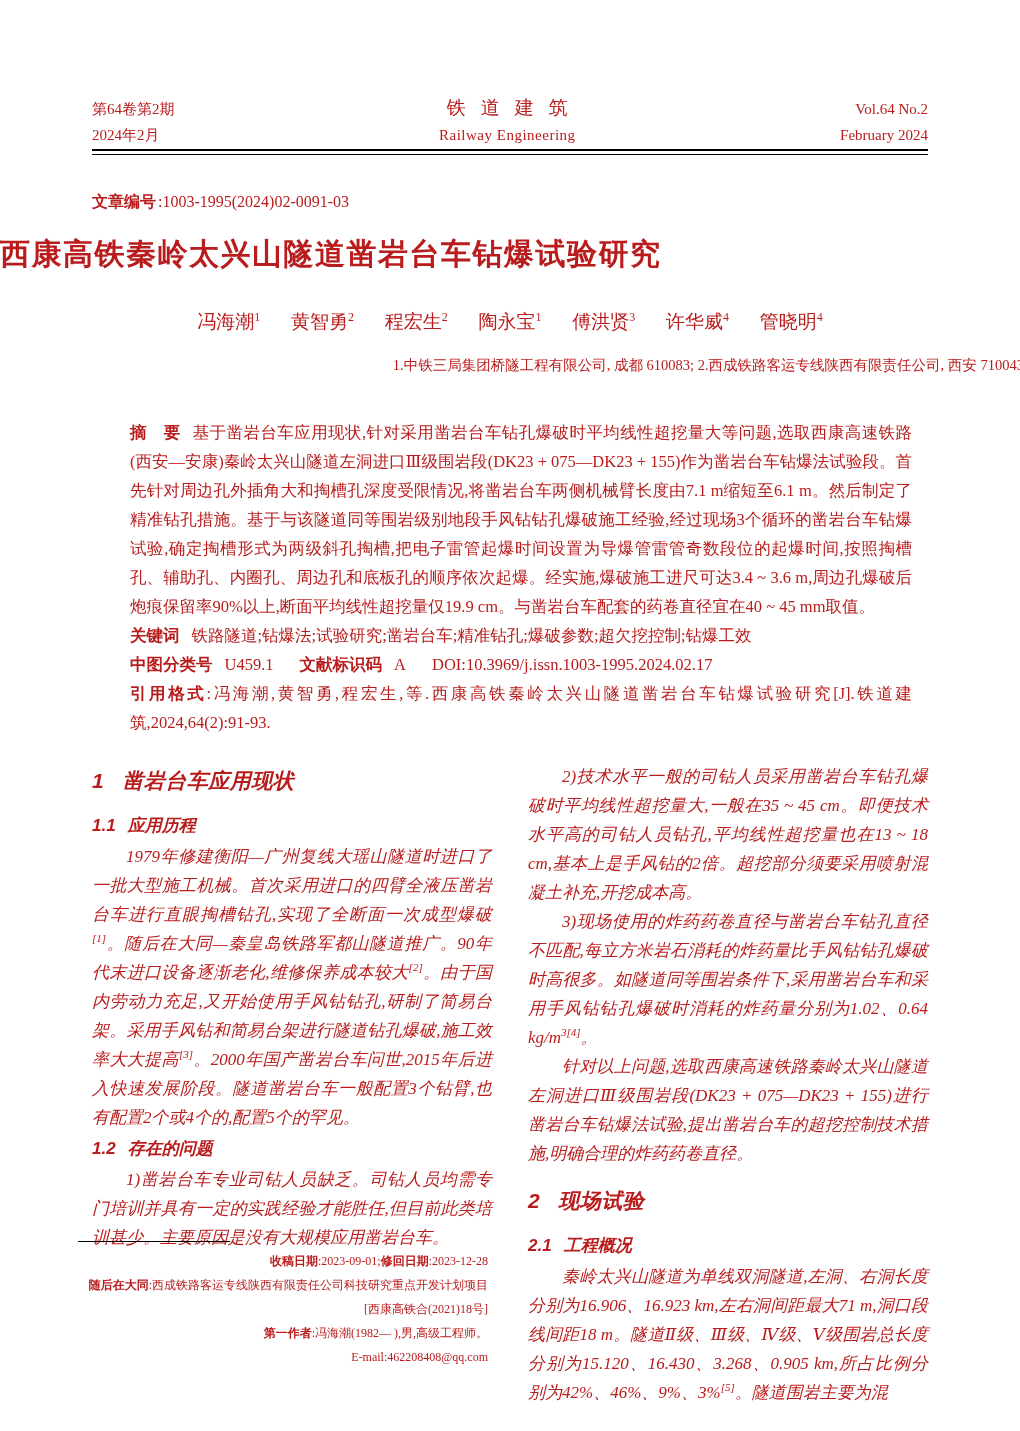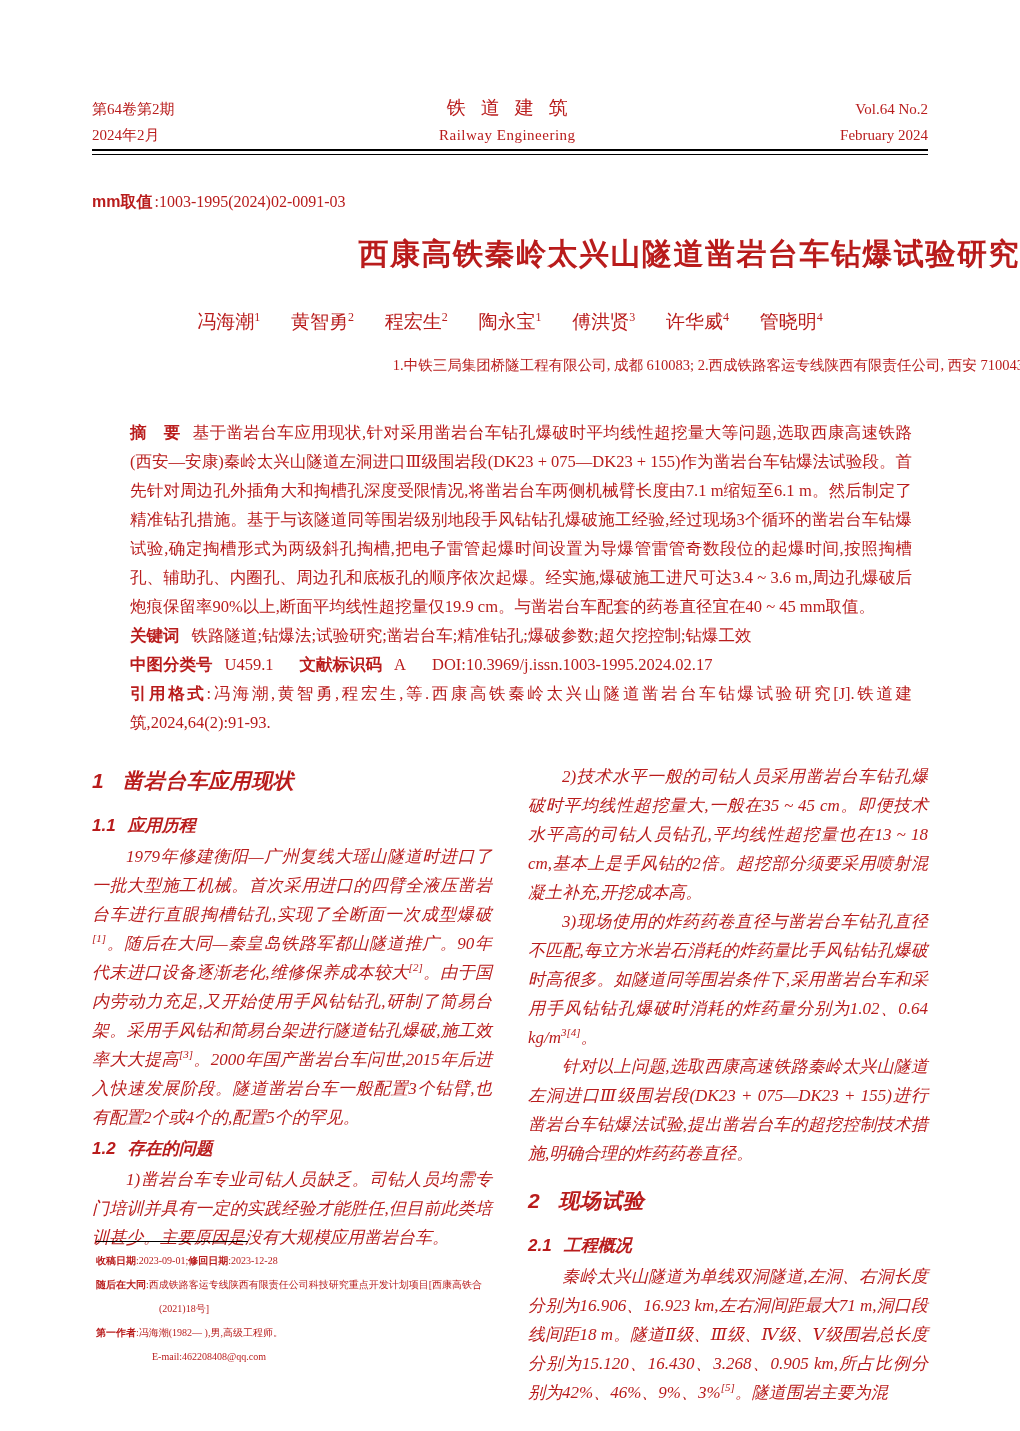--- a/index.html
+++ b/index.html
@@ -25,21 +25,21 @@
   .head-rule {
     position:absolute; top:137px; left:92px; width:836px; height:3px;
     border-top:2px solid #000; border-bottom:1px solid #000;
   }
 
   
   .article-no { position:absolute; top:180px; left:92px; font-size:16px; }
   .article-no .lbl { margin-right:2px; }
   .paper-title {
     position:absolute; top:222px; left:0; width:100%; margin:0;
-    text-align:right; font-size:30px; letter-spacing:1.5px;
+    text-align:left; font-size:30px; letter-spacing:1.5px;
   }
   .authors { position:absolute; top:297px; left:0; width:100%; text-align:center; font-size:19px; }
   .author { margin:0 13px; white-space:nowrap; }
   .author sup { font-size:12px; }
   .affils { position:absolute; top:341px; left:8px; width:100%; text-align:right; font-size:14.5px; line-height:24px; }
 
   .frontmatter {
     position:absolute; top:406px; left:130px; width:782px;
     font-size:16.5px; line-height:29px; text-align:justify;
   }
@@ -60,22 +60,22 @@
   }
   .sec-h .num { margin-right:18px; }
   .subsec-h { font-size:17px; margin:2px 0 2px; }
   .subsec-h .num { margin-right:12px; }
   .body-p { margin:0; text-indent:2em; }
   sup.ref { font-size:11px; line-height:0; }
   .sec2-h { margin-top:18px; }
 
   
   .footnote {
-    position:absolute; top:1229px; left:96px; width:410px;
-    font-size:10px; line-height:24px;
+    position:absolute; top:1229px; left:78px; width:410px;
+    font-size:12px; line-height:24px;text-align:right;
   }
   .fn-sep { width:152px; border-top:1.5px solid #000; margin-bottom:7px; }
   .footnote p { margin:0; }
   .fn-hang { padding-left:63px; text-indent:-63px; }
   .fn-email { padding-left:56px; }
 </style>
 </head>
 <body>
 
 <div class="page">
@@ -90,21 +90,21 @@
       <div class="jtitle-en">Railway Engineering</div>
     </div>
     <div class="head-right">
       <div>Vol.64 No.2</div>
       <div>February 2024</div>
     </div>
   </header>
   <div class="head-rule"></div>
 
   <div class="article-no">
-    <span class="hei lbl">mm取值</span><span>:1003-1995(2024)02-0091-03</span>
+    <span class="hei lbl">文章编号</span><span>:1003-1995(2024)02-0091-03</span>
   </div>
 
   <h1 class="paper-title hei">西康高铁秦岭太兴山隧道凿岩台车钻爆试验研究</h1>
 
   <div class="authors">
     <span class="author"><span>冯海潮</span><sup>1</sup></span>
     <span class="author"><span>黄智勇</span><sup>2</sup></span>
     <span class="author"><span>程宏生</span><sup>2</sup></span>
     <span class="author"><span>陶永宝</span><sup>1</sup></span>
     <span class="author"><span>傅洪贤</span><sup>3</sup></span>

